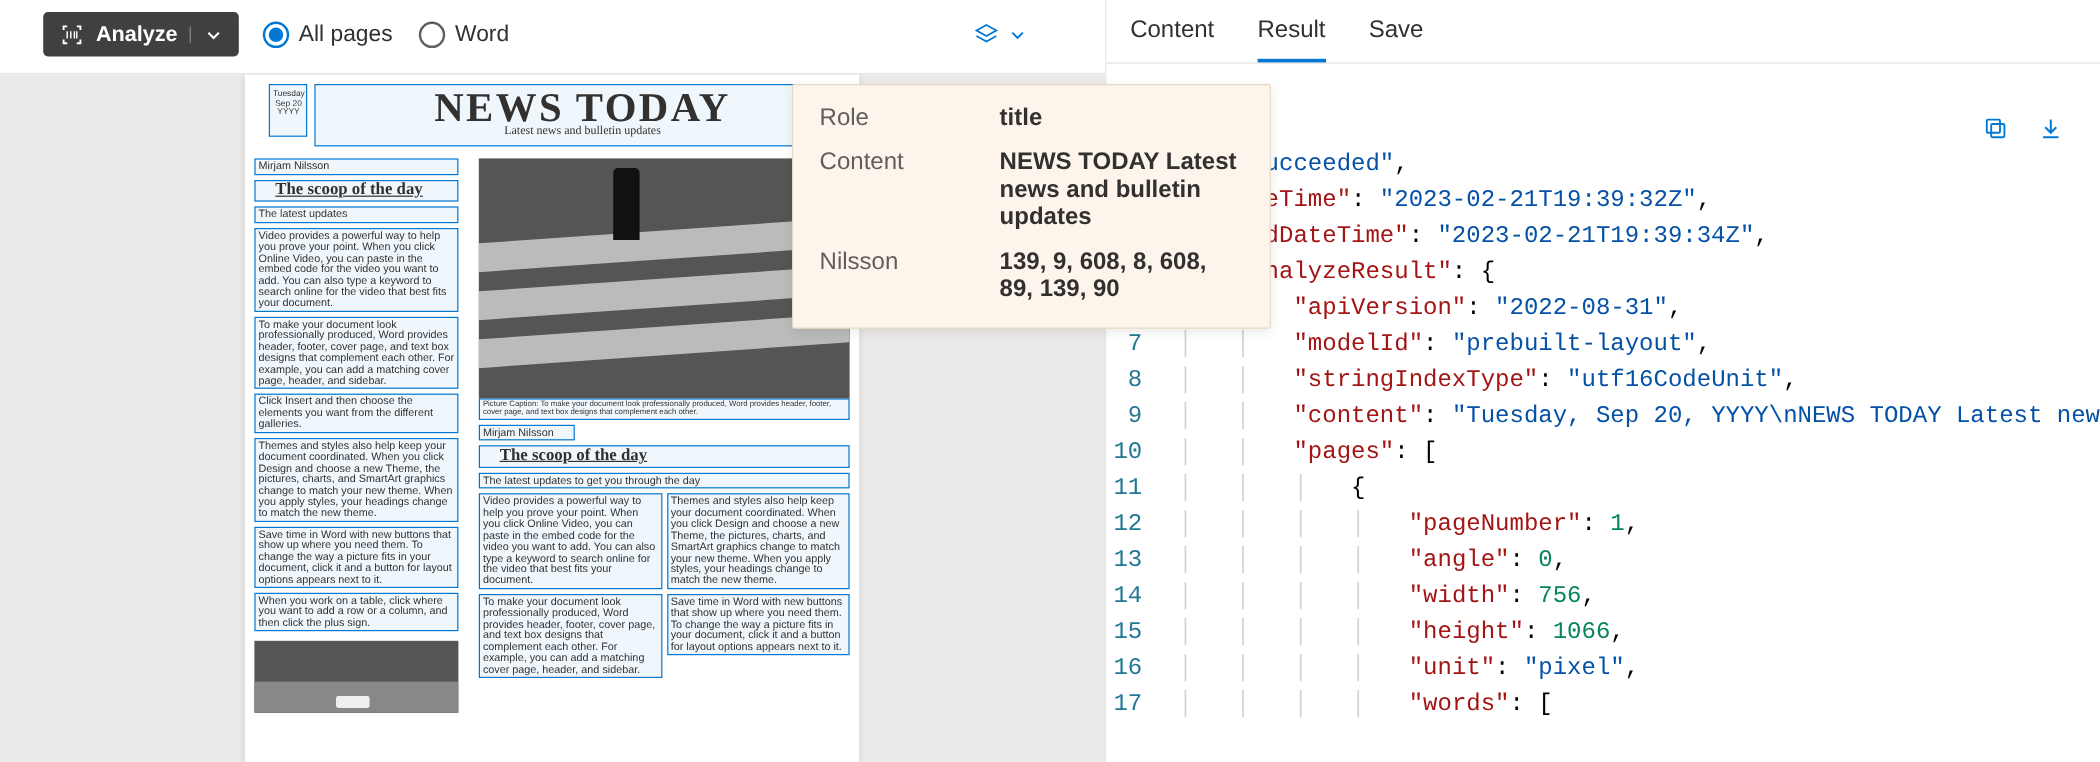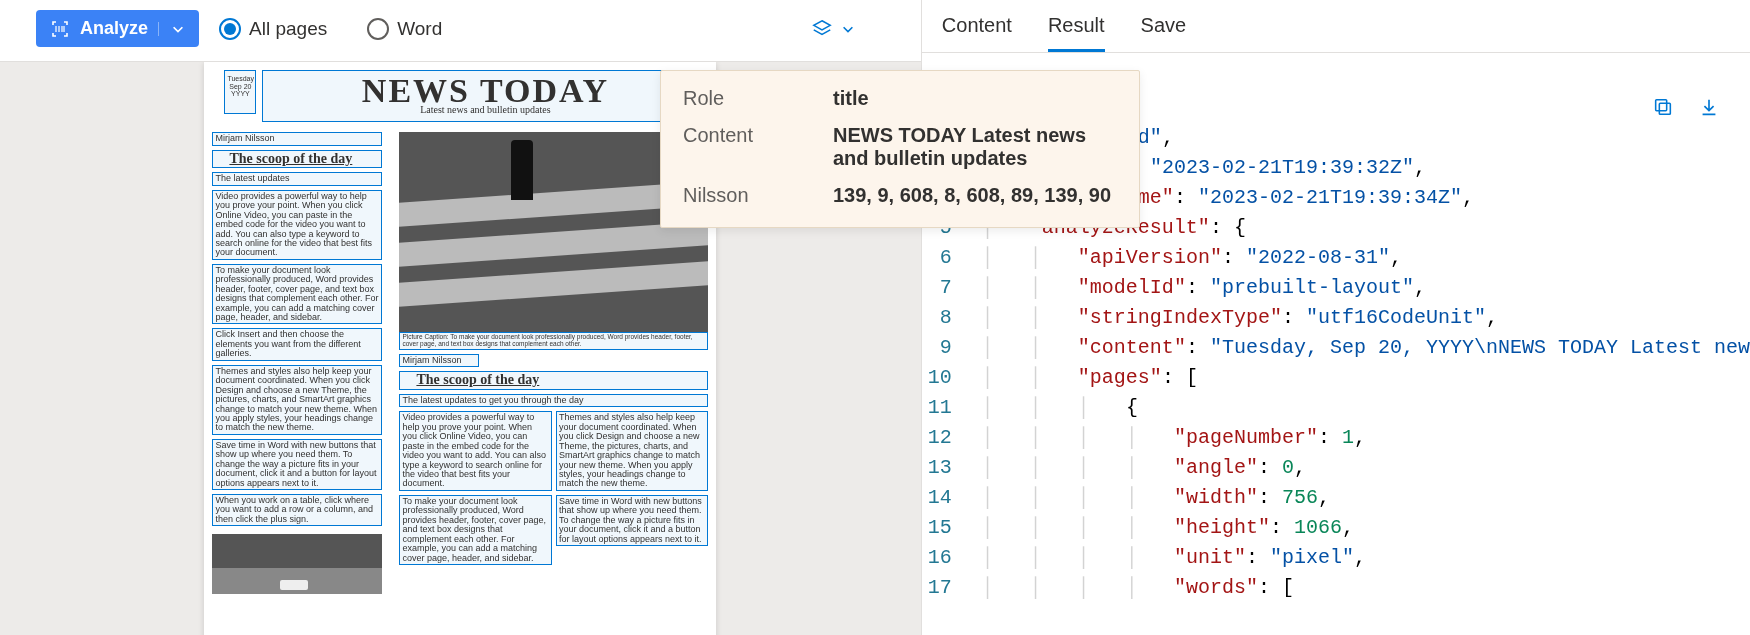--- a/index.html
+++ b/index.html
@@ -21,26 +21,26 @@
   .toolbar {
     display: flex; align-items: center; gap: 20px;
     padding: 10px 36px 14px 36px;
     border-bottom: 1px solid #e1dfdd;
     position: relative;
     z-index: 2;
     background: #fff;
   }
   .analyze-btn {
     display: flex; align-items: center; gap: 10px;
-    background: #3b82f6; color: #fff; border: none;
+    background: #404040; color: #fff; border: none;
     padding: 8px 14px 8px 14px; border-radius: 4px;
     font-weight: 600; font-size: 18px; cursor: pointer;
   }
   .analyze-btn .split { border-left: 1px solid rgba(255,255,255,0.4); padding-left: 12px; display:flex; align-items:center;}
-  .radio-group { display: flex; align-items: flex-start; gap: 40px; }
+  .radio-group { display: flex; align-items: flex-start; gap: 22px; }
   .radio-opt { display: flex; align-items: center; gap: 8px; font-size: 19px; cursor: pointer;}
   .radio-outer {
     width: 22px; height: 22px; border-radius: 50%;
     border: 2px solid #0078d4; display: flex; align-items: center; justify-content: center;
   }
   .radio-outer.unchecked { border-color: #605e5c; }
   .radio-inner { width: 12px; height: 12px; border-radius: 50%; background: #0078d4; }
   .toolbar-spacer { flex: 1; }
   .layers-btn { display: flex; align-items: center; gap: 8px; color: #0078d4; cursor: pointer; padding-right: 30px;}
 
@@ -70,21 +70,21 @@
   .fig { position:absolute; left:36%; top:8px; width:22px; height:60px; background:#111; border-radius:4px 4px 0 0;}
   .caption { font-size:6.5px; }
   .img-low { height:60px; background:#555; position:relative; margin-top:4px; overflow:hidden;}
   .road { position:absolute; left:0;right:0;bottom:0;height:26px;background:#888;}
   .car { position:absolute; bottom:4px; left:40%; width:28px; height:10px; background:#eee; border-radius:2px;}
   .cols2 { display:flex; gap:4px; }
   .half { flex:1; }
 
   
   .tooltip {
-    position: absolute; left: 660px; top: 70px; width: 480px;
+    position: absolute; left: 660px; top: 70px; width: 399px;
     background: #fdf5ec; border: 1px solid #e6d8c3; border-radius: 2px;
     padding: 16px 22px 20px 22px; font-size: 20px; color:#323130;
     box-shadow: 0 3px 10px rgba(0,0,0,0.08);
     z-index: 5;
   }
   .tooltip-row { display:flex; margin-bottom:14px; }
   .tooltip-row:last-child{margin-bottom:0;}
   .tooltip-label { width:150px; color:#605e5c; font-weight:400; }
   .tooltip-val { flex:1; font-weight:600; }
 

